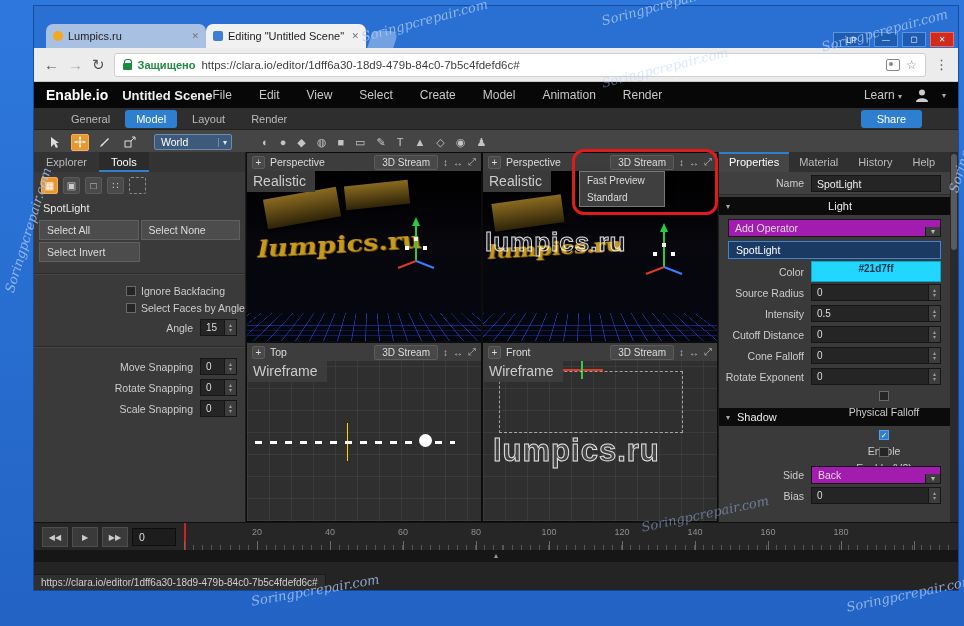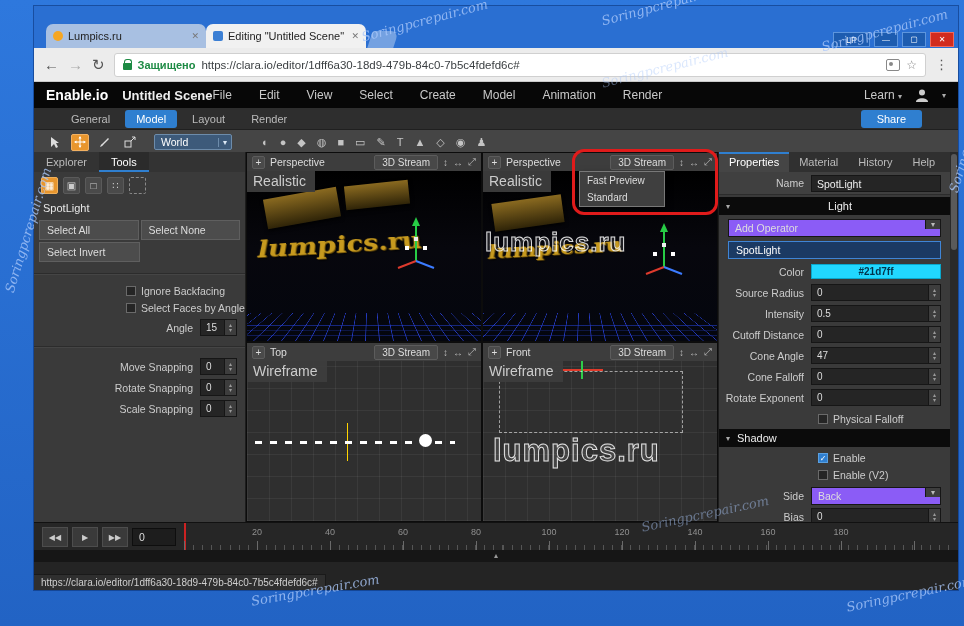--- a/index.html
+++ b/index.html
@@ -112,27 +112,27 @@
   .right-panel{position:absolute;left:684px;top:0;width:232px;height:100%;background:#3a3a3a;border-left:1px solid #1d1d1d;overflow:hidden;}
   .rp-tabs{display:flex;height:20px;background:#303030;align-items:stretch;}
   .rp-tab{font-size:11px;color:#bbb;padding:4px 10px;}
   .rp-tab.active{background:#454545;color:#fff;border-top:2px solid #2f7fd0;padding-top:2px;}
   .rp-row{display:flex;align-items:center;height:21px;padding-right:9px;}
   .rp-label{width:92px;flex:0 0 92px;text-align:right;font-size:10.5px;color:#ccc;padding-right:7px;}
   .name-row{background:#404040;height:23px;border-bottom:1px solid #2c2c2c;}
   .name-input{flex:1;height:17px;background:#252525;border:1px solid #161616;color:#eee;font-size:10.5px;padding:2px 5px;}
   .sec-head{height:18px;background:#0b0b0b;color:#eee;font-size:11px;display:flex;align-items:center;padding:0 7px;gap:7px;margin-top:2px;}
   .sec-head.centered .sec-title{flex:1;text-align:center;}
-  .dropdown{display:flex;align-items:flex-start;background:#8b5cf6;border:1px solid #161616;height:18px;flex:1;}
+  .dropdown{display:flex;align-items:flex-end;background:#a21caf;border:1px solid #161616;height:18px;flex:1;}
   .dropdown .val{flex:1;color:#ddd;font-size:10.5px;padding:2px 6px;}
   .dropdown .dd-caret{width:15px;border-left:1px solid #161616;background:#3d3d3d;color:#bbb;font-size:8px;display:flex;align-items:center;justify-content:center;}
   .op-wrap{padding:4px 9px 2px 9px;display:flex;}
   .op-item{margin:2px 9px;height:18px;background:#1b3a63;border:1px solid #3f85d6;color:#fff;font-size:10.5px;line-height:16px;padding-left:7px;}
-  .swatch{flex:1;height:15px;background:#21d7ff;border:1px solid #0aa7cc;color:#00344d;font-weight:bold;font-size:10px;text-align:center;line-height:14px;}
-  .rp-check{display:flex;align-items:center;gap:5px;margin:4px 0 4px 99px;font-size:10.5px;color:#ccc;height:13px;}
+  .swatch{flex:1;height:21px;background:#21d7ff;border:1px solid #0aa7cc;color:#00344d;font-weight:bold;font-size:10px;text-align:center;line-height:14px;}
+  .rp-check{display:flex;align-items:center;gap:5px;margin:4px 0 4px 99px;font-size:10.5px;color:#ccc;height:13px;flex-direction:column;}
   .vscroll{position:absolute;left:916px;top:0;width:8px;height:100%;background:#2a2a2a;}
   .vscroll .thumb{position:absolute;top:2px;left:1px;width:6px;height:96px;background:#5a5a5a;border-radius:3px;}
   
   .timeline{position:absolute;top:440px;left:0;right:0;height:28px;background:#262626;border-top:1px solid #111;}
   .tl-btn{position:absolute;top:4px;width:26px;height:20px;background:#3a3a3a;border:1px solid #4d4d4d;color:#ccc;font-size:8px;display:flex;align-items:center;justify-content:center;gap:1px;}
   .framebox{position:absolute;top:5px;left:98px;width:44px;height:18px;background:#1d1d1d;border:1px solid #0e0e0e;color:#ddd;font-size:10.5px;padding:2px 6px;}
   .playhead{position:absolute;top:0;bottom:0;left:150px;width:2px;background:#c22;}
   .ruler{position:absolute;left:150px;right:8px;top:0;bottom:0;}
   .ruler .ticks-minor{position:absolute;left:0;right:0;bottom:0;height:5px;background:repeating-linear-gradient(90deg,#555 0 1px,transparent 1px 9.1px);}
   .ruler .ticks-major{position:absolute;left:0;right:0;bottom:0;height:9px;background:repeating-linear-gradient(90deg,#6a6a6a 0 1px,transparent 1px 73px);}
@@ -495,30 +495,20 @@
             <span class="rp-label">Cutoff Distance</span>
             <div class="num">
                 <span class="val">0</span>
                 <span class="spin">
                   <i>▴</i>
                   <i>▾</i>
                 </span>
               </div>
           </div>
           <div class="rp-row">
-            <span class="rp-label">Cone Angle</span>
-            <div class="num">
-                <span class="val">47</span>
-                <span class="spin">
-                  <i>▴</i>
-                  <i>▾</i>
-                </span>
-              </div>
-          </div>
-          <div class="rp-row">
             <span class="rp-label">Cone Falloff</span>
             <div class="num">
                 <span class="val">0</span>
                 <span class="spin">
                   <i>▴</i>
                   <i>▾</i>
                 </span>
               </div>
           </div>
           <div class="rp-row">

